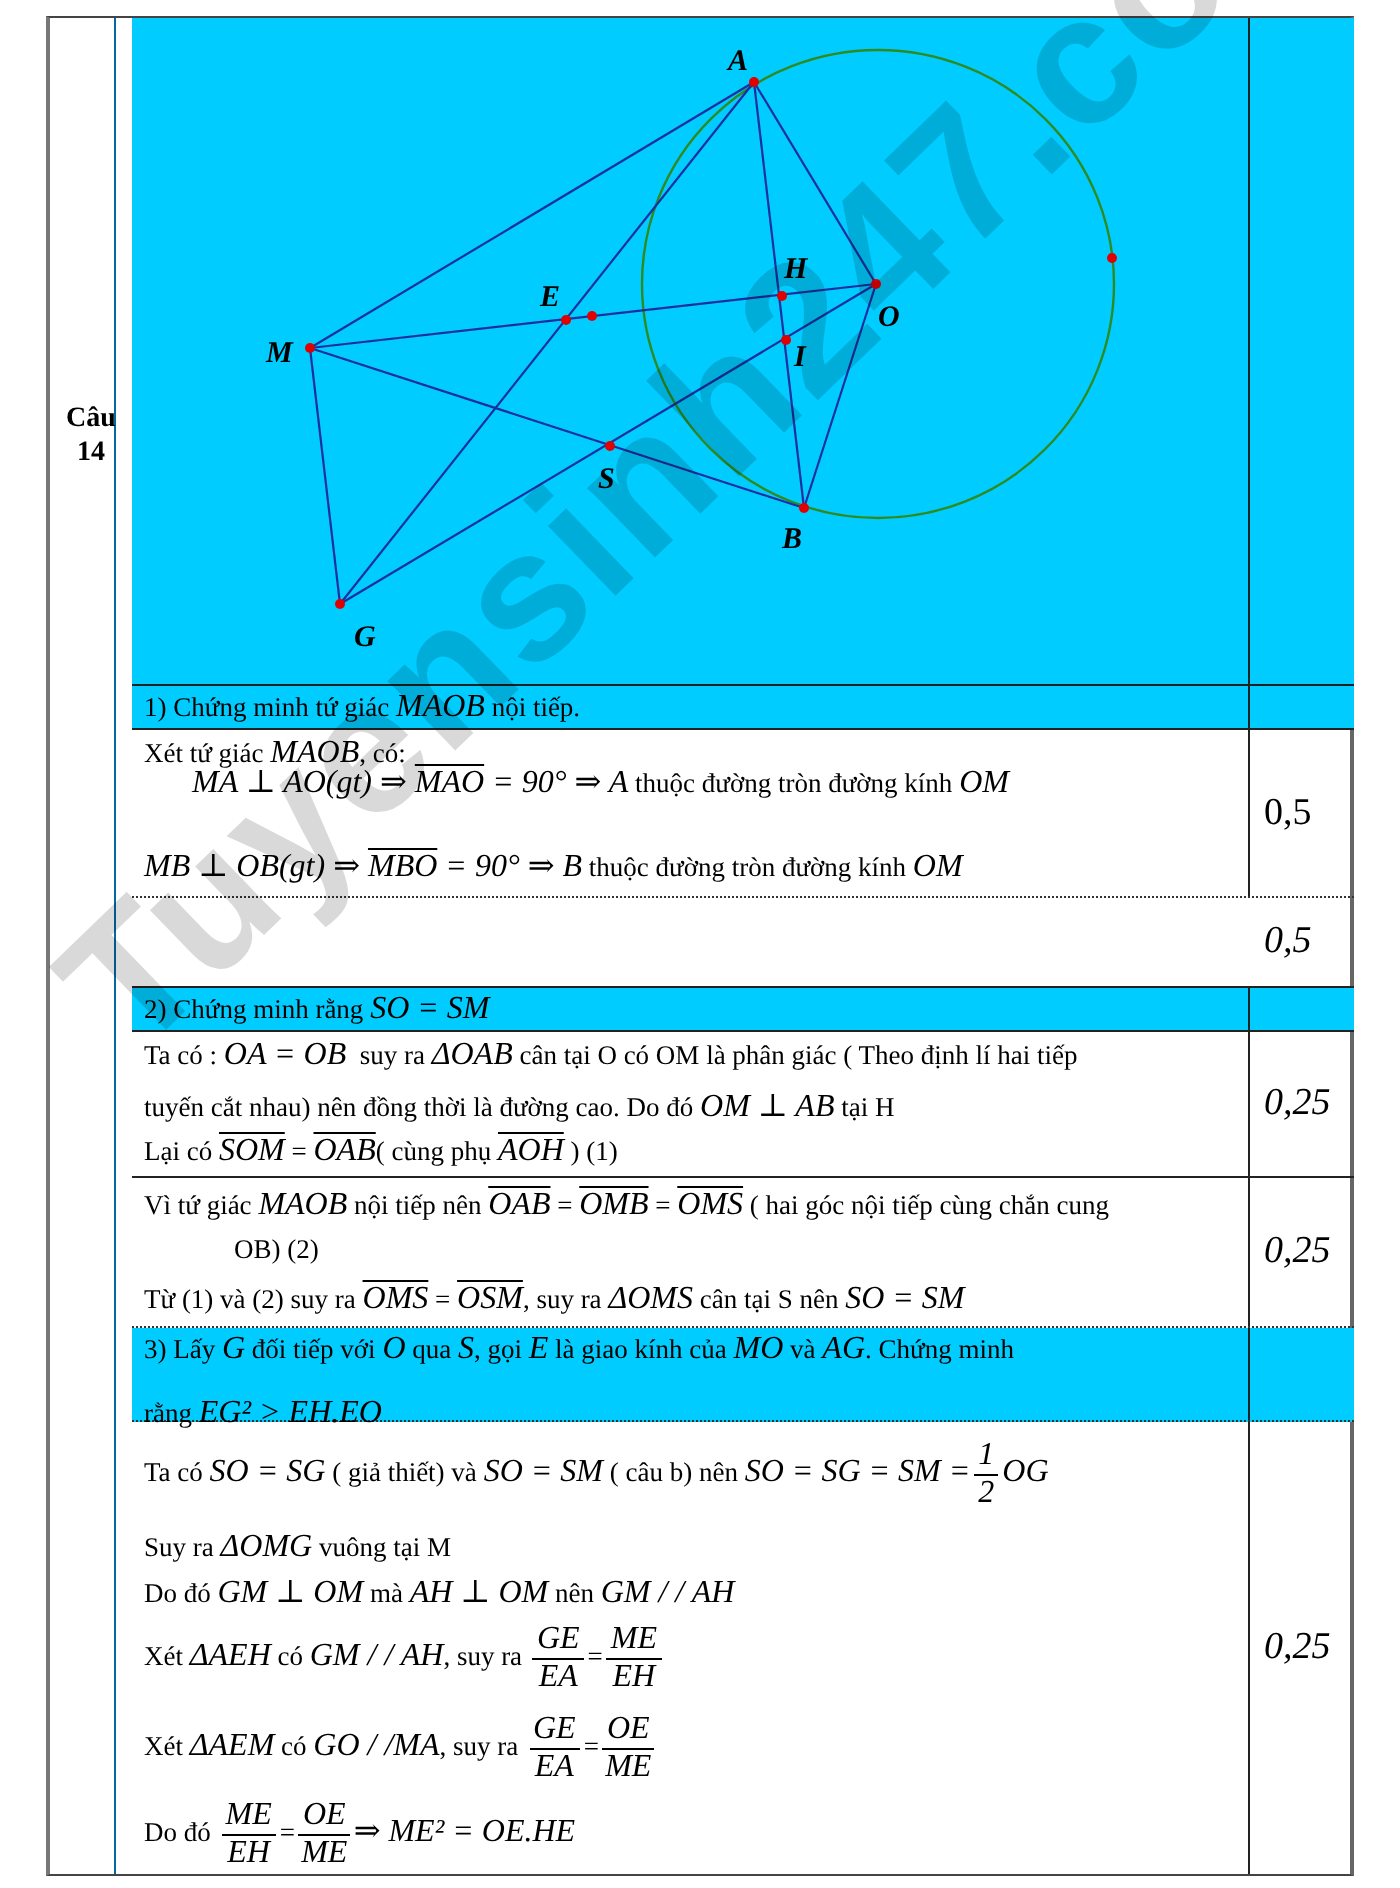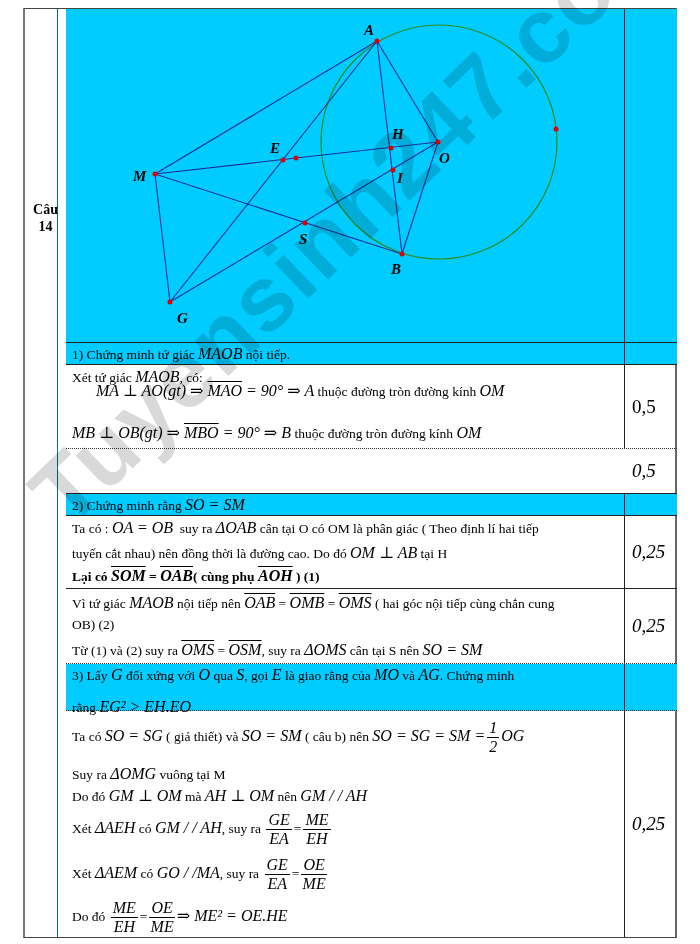--- a/index.html
+++ b/index.html
@@ -100,37 +100,37 @@
     <div class="content">
       <span>2) Chứng minh rằng</span> <span class="m">SO = SM</span>
     </div>
     <div class="score"></div>
   </div>
 
   <div class="row" style="top:507px;height:73px;">
     <div class="content">
       <div class="line" style="top:3px;"><span>Ta có :</span> <span class="m">OA = OB</span>&nbsp; <span>suy ra</span> <span class="m">ΔOAB</span> <span>cân tại O có OM là phân giác ( Theo định lí hai tiếp</span></div>
       <div class="line" style="top:27px;"><span>tuyến cắt nhau) nên đồng thời là đường cao. Do đó</span> <span class="m">OM ⊥ AB</span> <span>tại H</span></div>
-      <div class="line" style="top:51px;font-weight:bold;"><span>Lại có</span> <span class="m ov">SOM</span> <span>=</span> <span class="m ov">OAB</span><span>( cùng phụ</span> <span class="m ov">AOH</span> <span>) (1)</span></div>
+      <div class="line" style="top:51px;"><span>Lại có</span> <span class="m ov">SOM</span> <span>=</span> <span class="m ov">OAB</span><span>( cùng phụ</span> <span class="m ov">AOH</span> <span>) (1)</span></div>
     </div>
     <div class="score it">0,25</div>
   </div>
 
   <div class="row dotted" style="top:580px;height:75px;">
     <div class="content">
       <div class="line" style="top:5px;"><span>Vì tứ giác</span> <span class="m">MAOB</span> <span>nội tiếp nên</span> <span class="m ov">OAB</span> = <span class="m ov">OMB</span> = <span class="m ov">OMS</span> <span>( hai góc nội tiếp cùng chắn cung</span></div>
-      <div class="line" style="top:28px;">OB) (2)</div>
+      <div class="line" style="top:28px;margin-left:45px;">OB) (2)</div>
       <div class="line" style="top:52px;"><span>Từ (1) và (2) suy ra</span> <span class="m ov">OMS</span> = <span class="m ov">OSM</span><span>, suy ra</span> <span class="m">ΔOMS</span> <span>cân tại S nên</span> <span class="m">SO = SM</span></div>
     </div>
     <div class="score it">0,25</div>
   </div>
 
   <div class="row cyan dotted" style="top:655px;height:47px;">
     <div class="content">
-      <div class="line" style="top:2px;"><span>3) Lấy</span> <span class="m">G</span> <span>đối xứng với</span> <span class="m">O</span> <span>qua</span> <span class="m">S</span><span>, gọi</span> <span class="m">E</span> <span>là giao rằng của</span> <span class="m">MO</span> <span>và</span> <span class="m">AG</span><span>. Chứng minh</span></div>
+      <div class="line" style="top:2px;"><span>3) Lấy</span> <span class="m">G</span> <span>đối tiếp với</span> <span class="m">O</span> <span>qua</span> <span class="m">S</span><span>, gọi</span> <span class="m">E</span> <span>là giao kính của</span> <span class="m">MO</span> <span>và</span> <span class="m">AG</span><span>. Chứng minh</span></div>
       <div class="line" style="top:34px;"><span>rằng</span> <span class="m">EG² &gt; EH.EO</span></div>
     </div>
     <div class="score"></div>
   </div>
 
   <div class="row" style="top:702px;height:226px;border-bottom:none;text-align:right;">
     <div class="content">
       <div class="line" style="top:8px;"><span>Ta có</span> <span class="m">SO = SG</span> <span>( giả thiết) và</span> <span class="m">SO = SM</span> <span>( câu b)  nên</span> <span class="m">SO = SG = SM =</span><span class="frac">
             <span class="num">1</span>
             <span>2</span>

